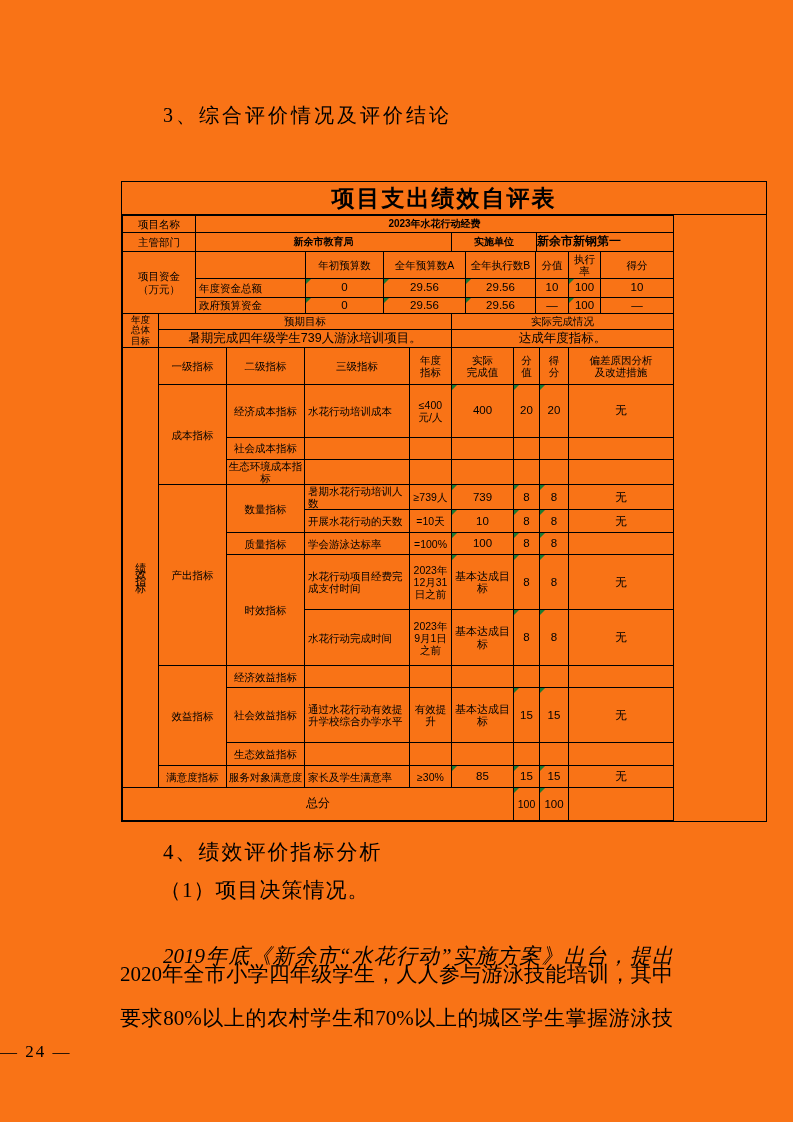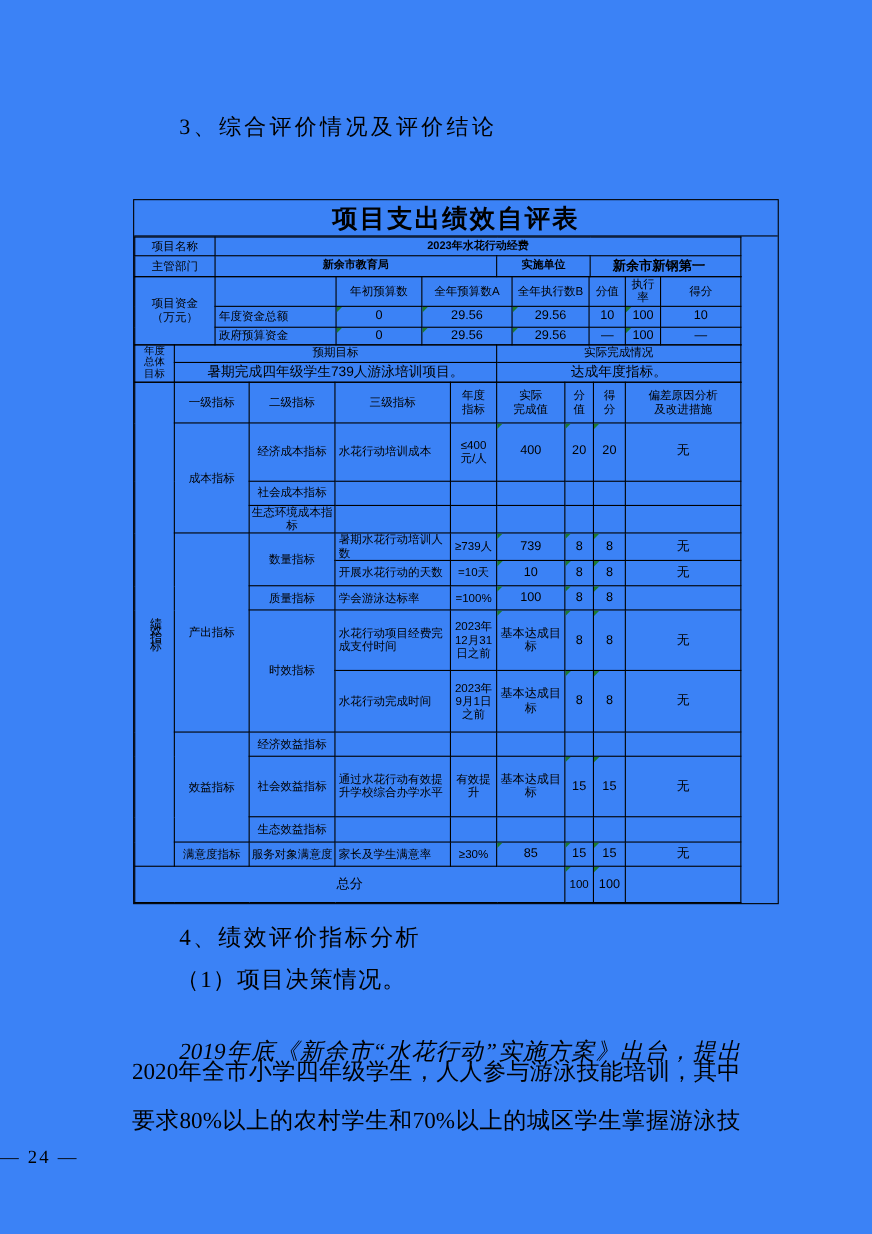--- a/index.html
+++ b/index.html
@@ -1,21 +1,21 @@
 <!DOCTYPE html>
 <html><head>
 <meta charset="utf-8">
 <style>
   * { margin:0; padding:0; box-sizing:border-box; }
   html,body { background:#888; }
   .page {
     position:relative;
     width:793px; height:1122px;
     margin:0 auto;
-    background:#3b82f6;
+    background:#f97316;
     font-family:"Liberation Serif","DejaVu Serif",serif;
     color:#000;
     overflow:hidden;
   }
   
   .h3-heading {
     position:absolute; left:163px; top:102px;
     font-size:20px; letter-spacing:3px; font-weight:normal;
   }
   .h4-heading {
@@ -32,21 +32,21 @@
     text-align:justify; text-align-last:justify;
   }
   .para-line.indent { text-indent:43px; }
   .p1 { top:942px;font-style:italic; } .p2 { top:960px; } .p3 { top:1004px; }
   .page-number {
     position:absolute; left:0; top:1042px; width:100%;
     text-align:left; font-size:17px; letter-spacing:2px;
   }
   
   .selftable-wrap {
-    position:absolute; left:121px; top:181px; width:587px;
+    position:absolute; left:121px; top:181px; width:646px;
     border:1px solid #000;
     font-family:"Liberation Sans","DejaVu Sans",sans-serif;
   }
   .tbl-title {
     height:33px; line-height:33px; text-align:center;
     font-size:23px; font-weight:bold; letter-spacing:2px;
     border-bottom:1px solid #000;
     font-family:"Liberation Serif","DejaVu Serif",serif;
   }
   .tbl-subtitle {
@@ -59,21 +59,21 @@
     border:1px solid #000;
     text-align:center; vertical-align:middle;
     font-size:10.5px; line-height:1.15; padding:0 1px;
     overflow:hidden; word-break:break-all;
   }
   td.left { text-align:left; padding-left:3px; }
   td.pre  { white-space:pre-line; }
   td.num  { font-size:11.5px; }
   td.big  { font-size:10px; font-weight:bold; }
   td.goalv{ font-size:12.5px; }
-  td.clip { white-space:nowrap; font-size:12px; font-weight:bold; text-align:left; padding-left:20px; }
+  td.clip { white-space:nowrap; font-size:12px; font-weight:bold; text-align:left; padding-left:0; }
   td.vside span{
     writing-mode:vertical-lr; text-orientation:upright;
     letter-spacing:7px; font-size:11px;
   }
   td.tri { position:relative; }
   td.tri::before {
     content:""; position:absolute; top:0; left:0;
     border-top:5px solid #1e7b32; border-right:5px solid transparent;
     width:0; height:0;
   }

